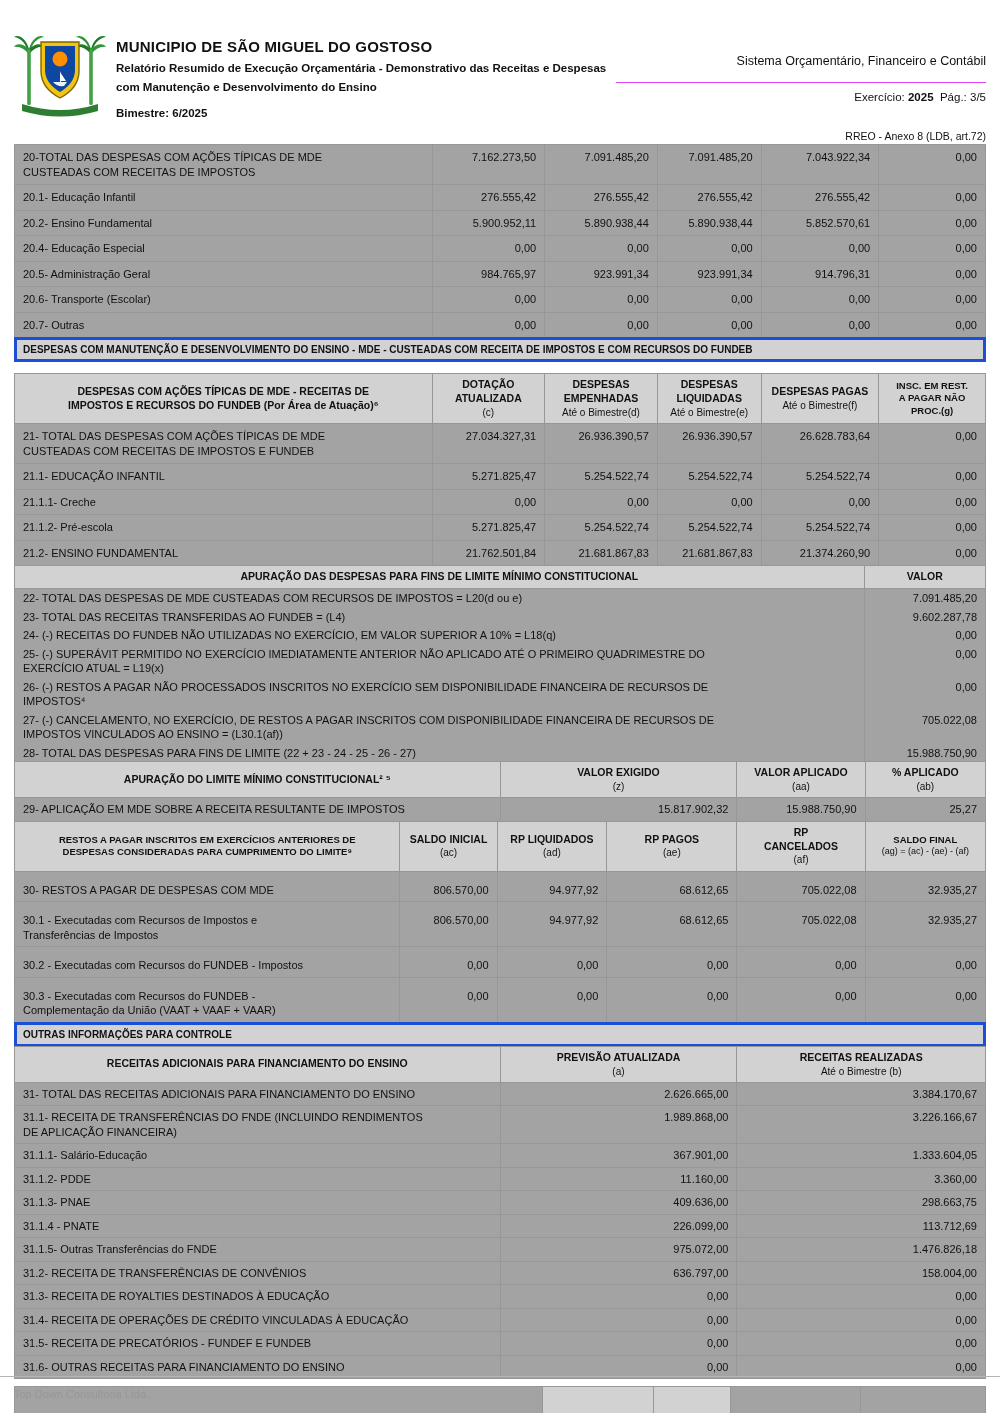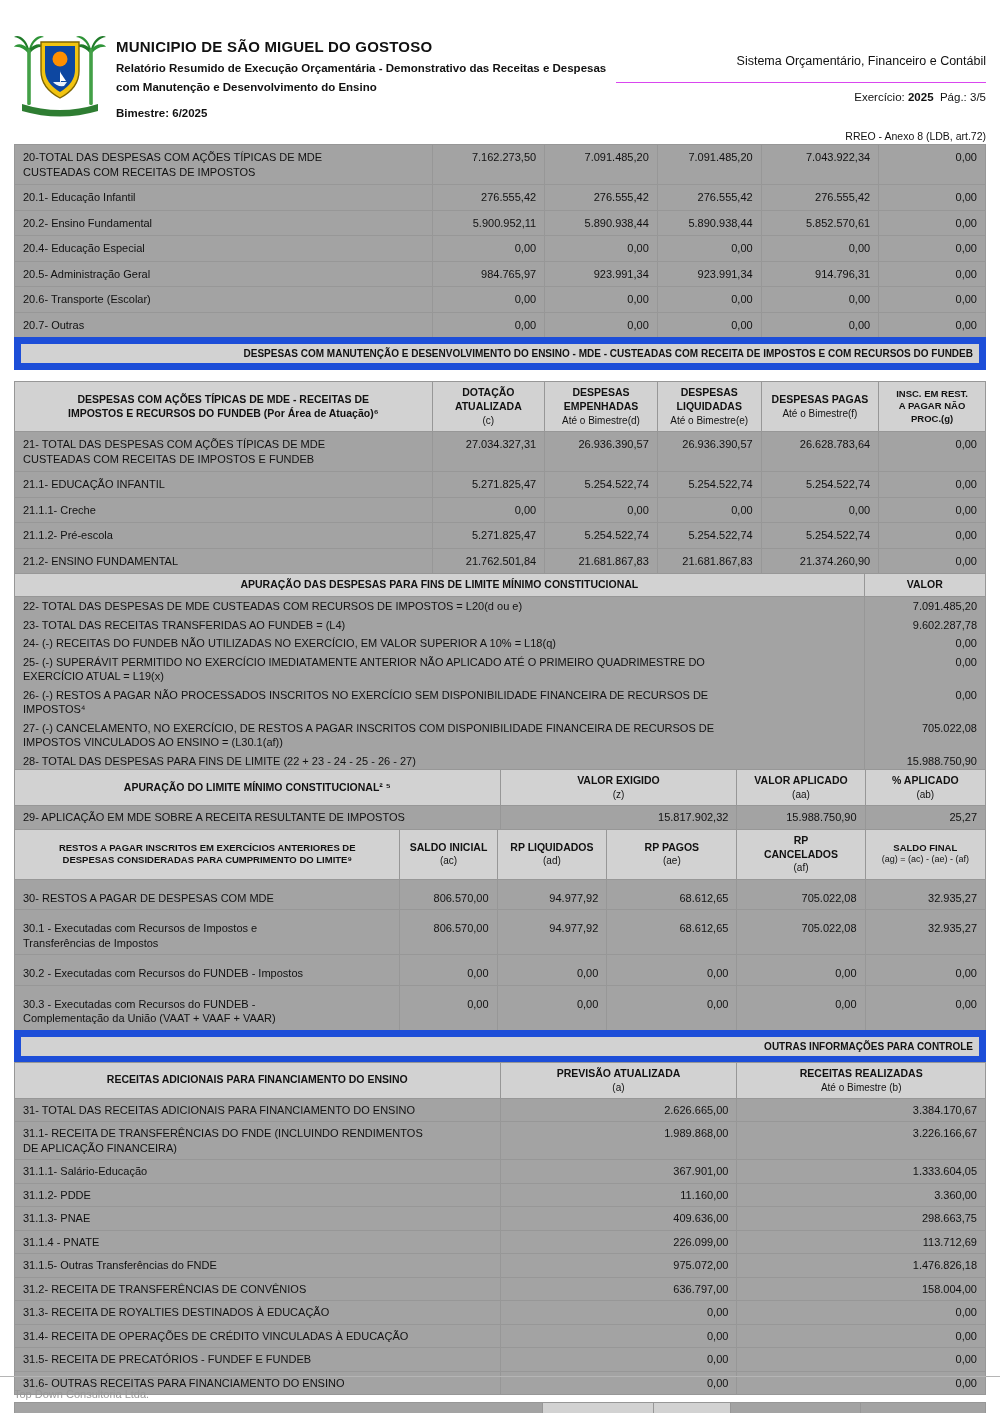--- a/index.html
+++ b/index.html
@@ -31,21 +31,21 @@
   .grid td.num { text-align:right; white-space:nowrap; }
   .lvl0 { padding-left:6px; }
   .lvl1 { padding-left:16px; }
   .lvl2 { padding-left:38px; }
   .main-grid td { padding-top:5px; padding-bottom:5px; }
   .ht { display:block; font-weight:bold; white-space:pre-line; }
   .hs { display:block; font-weight:normal; font-size:10px; white-space:pre-line; }
   .hs9 { font-size:9px; }
   th.small-h { font-size:9.5px; }
 
-  .band { background:#d2d2d2; border:7px solid #1d4ed8; text-align:right; font-weight:bold;
+  .band { background:#d2d2d2; border:3px solid #1d4ed8; text-align:left; font-weight:bold;
           font-size:10px; padding:3px 6px; line-height:1.3; }
   .joined { margin-top:-1px; }
   .gap { height:11px; }
 
   .apur-grid tbody td { border-top:0; border-bottom:0; padding-top:2px; padding-bottom:2px; }
   .apur-grid thead th { font-size:10.5px; }
 
   .t29-grid tbody td, .t31-grid tbody td { padding-top:4px; padding-bottom:4px; }
   .t30-grid tbody td { padding-top:11px; padding-bottom:4px; }
 

